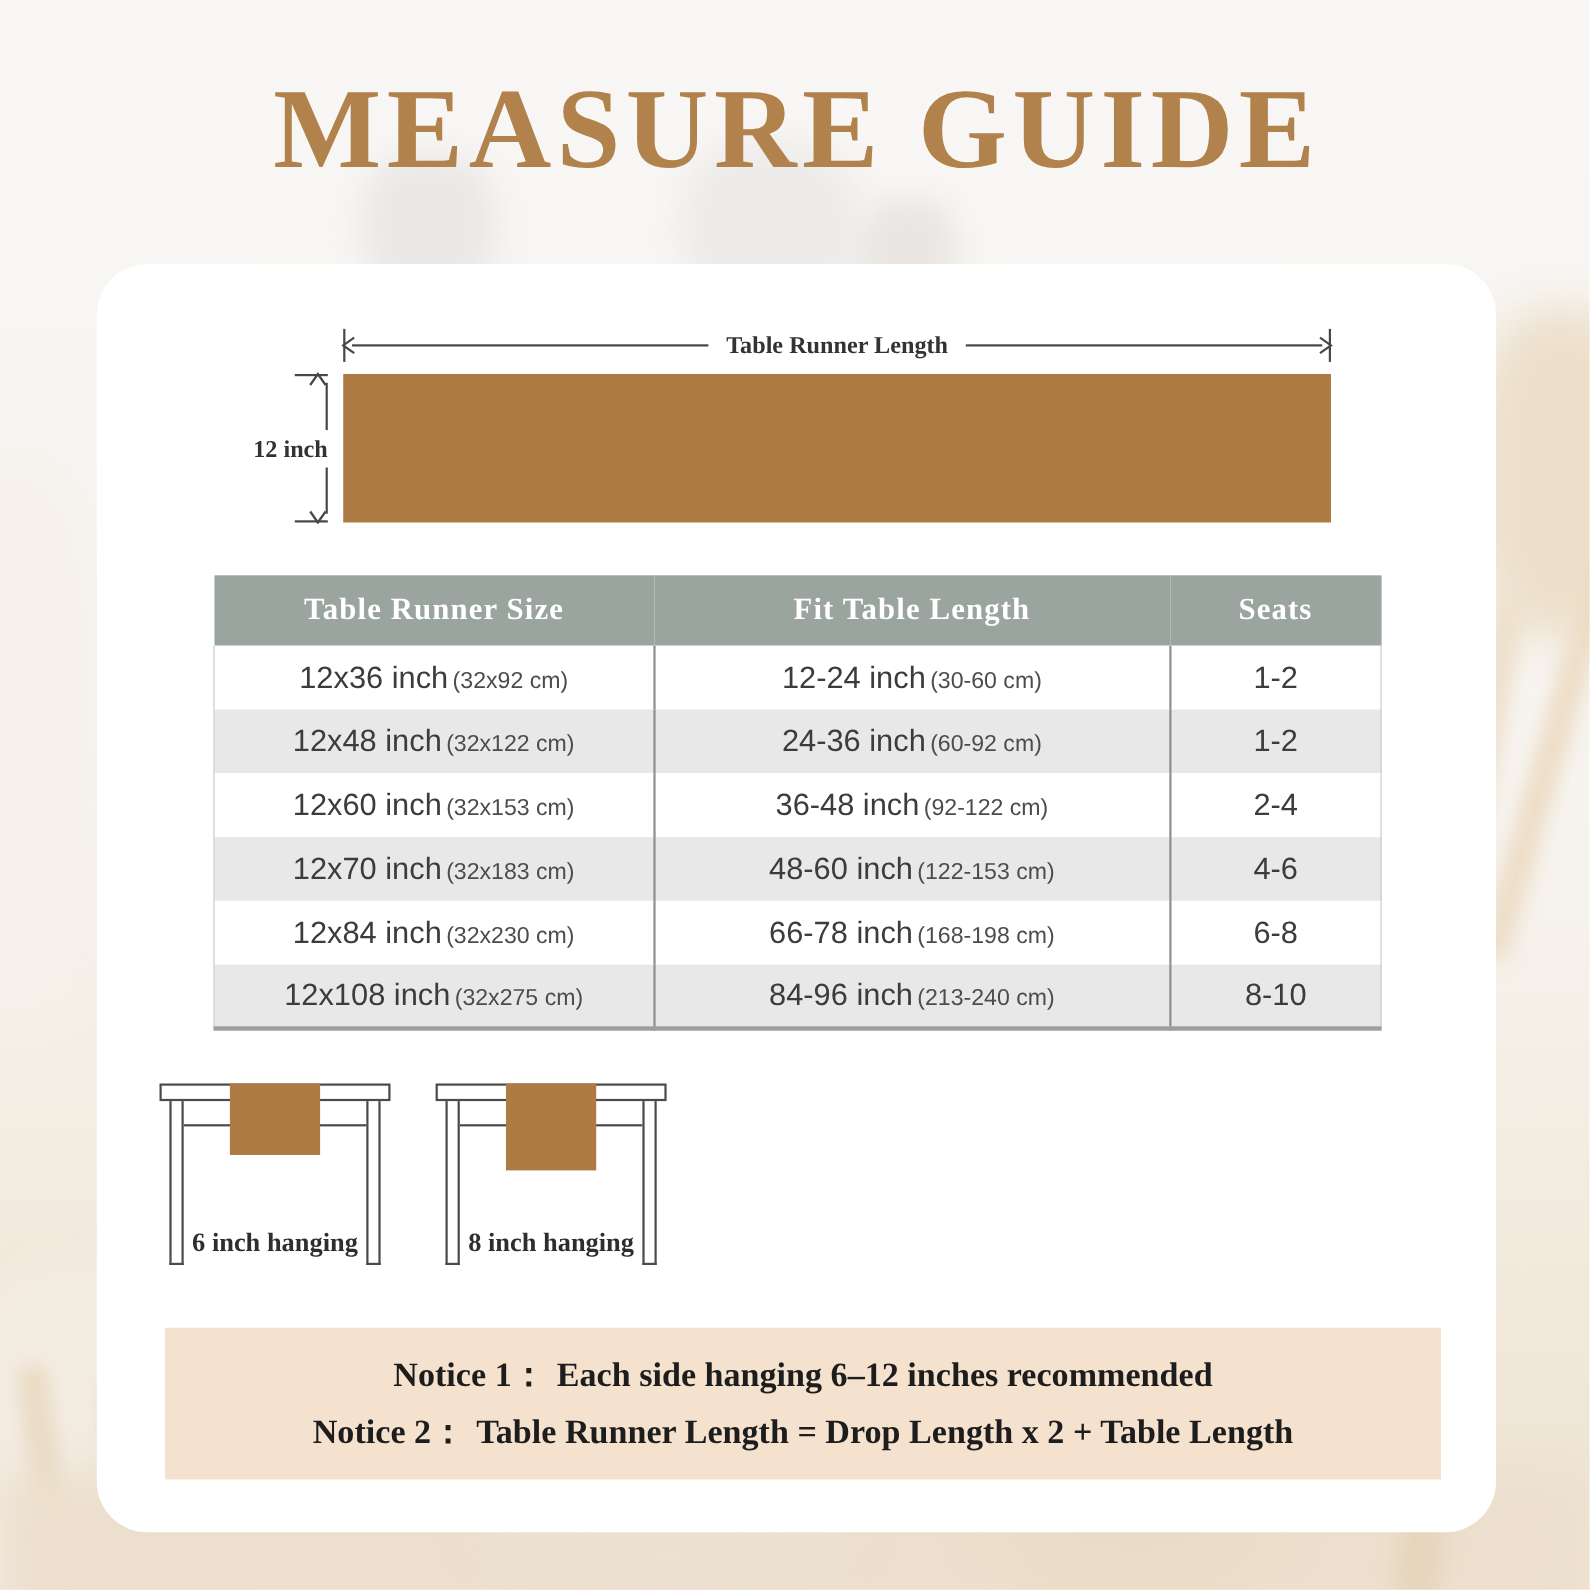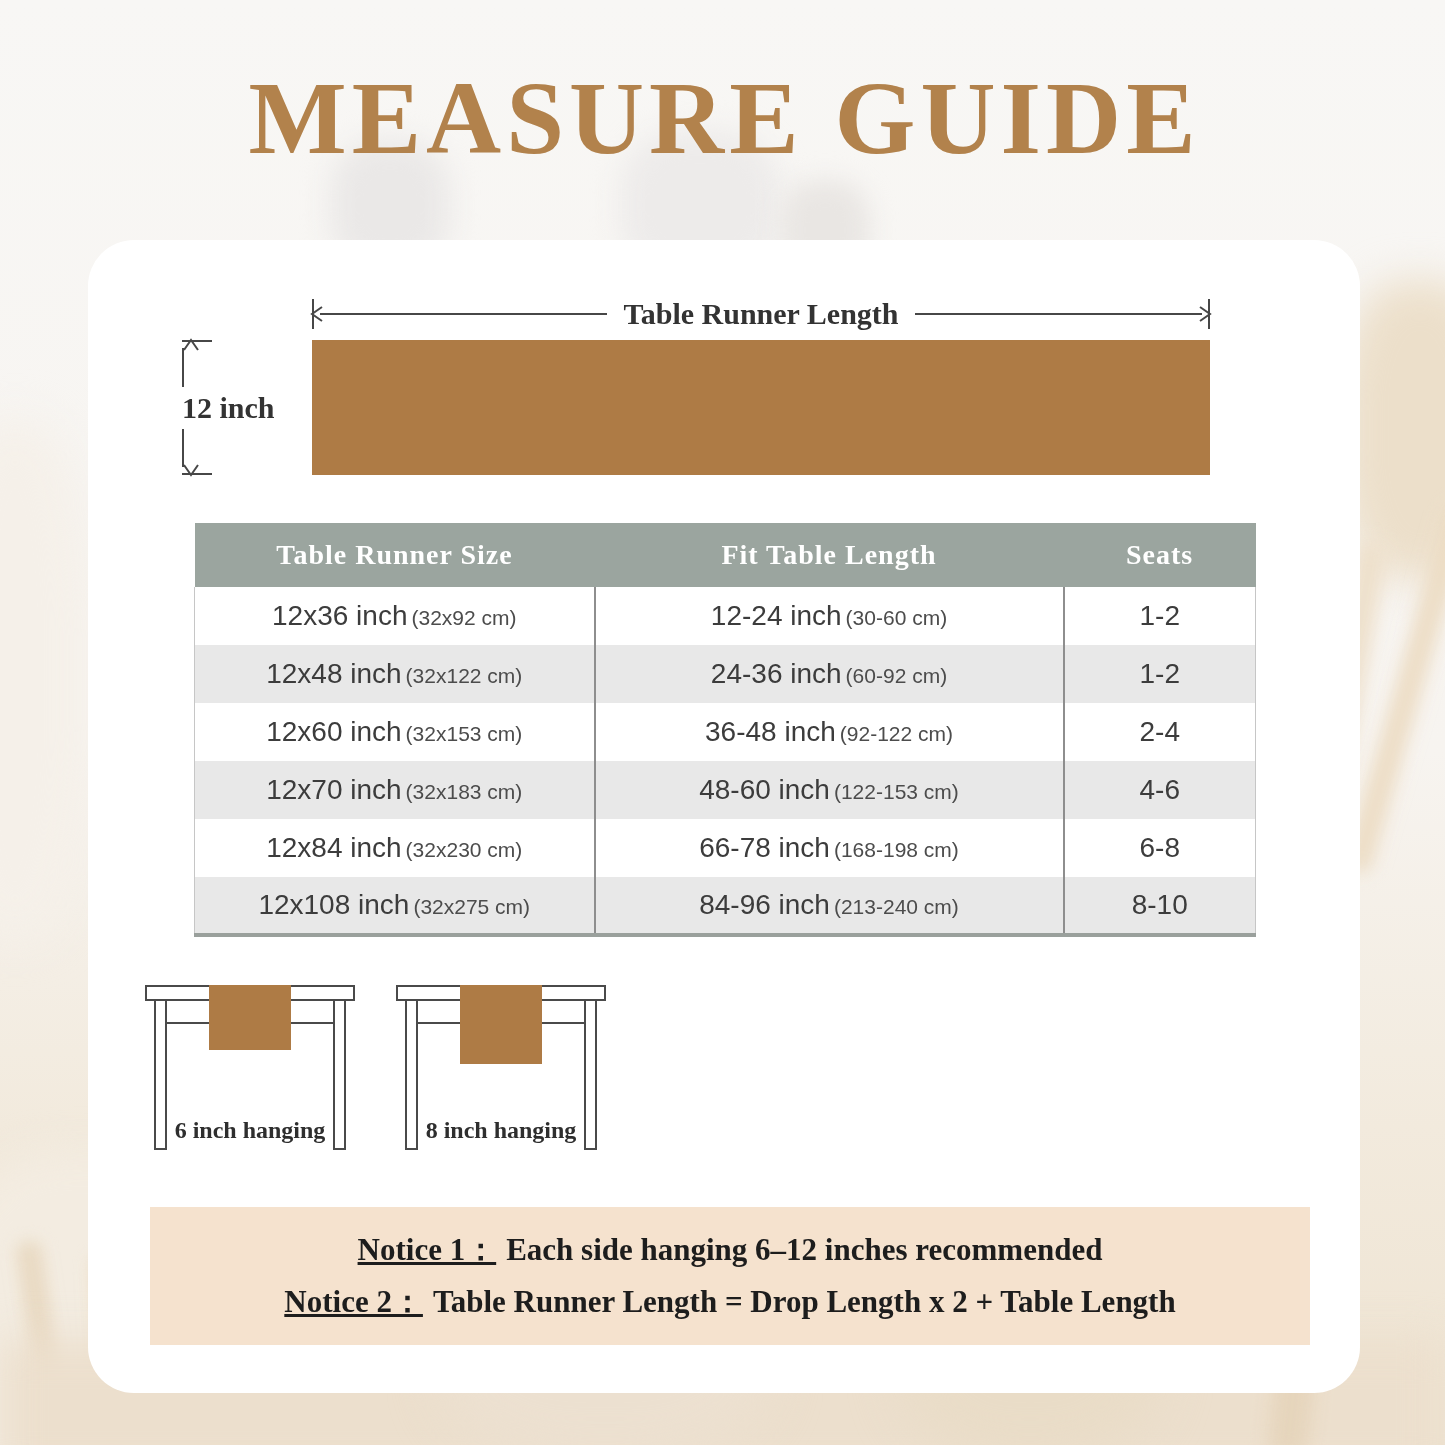--- a/index.html
+++ b/index.html
@@ -56,28 +56,28 @@
     position:absolute;left:224px;top:58px;width:898px;height:32px;
     display:flex;align-items:center;
   }
   .tick-v{width:2px;height:30px;background:var(--line-color);flex:0 0 auto;}
   .tick-h{width:30px;height:2px;background:var(--line-color);flex:0 0 auto;}
   .seg{flex:1 1 auto;height:0;border-top:2px solid var(--line-color);}
   .chev{flex:0 0 auto;}
   .dim-h .chev{margin:0 -4px;}
   .dim-label{
     font-family:"Liberation Serif",serif;font-weight:bold;
-    font-size:30px;color:#333;white-space:nowrap;
+    font-size:22px;color:#333;white-space:nowrap;
     padding:0 16px;
   }
 
   
   .dim-v{
     position:absolute;left:94px;top:100px;width:116px;height:135px;
-    display:flex;flex-direction:column;align-items:flex-start;
+    display:flex;flex-direction:column;align-items:flex-end;
   }
   .vseg{flex:1 1 auto;width:0;border-left:2px solid var(--line-color);}
   .dim-v .chev{margin:-4px 0;}
   .dim-v .dim-label{padding:4px 0;}
 
   
   .runner-bar{
     position:absolute;left:224px;top:100px;width:898px;height:135px;
     background:var(--runner-brown);
   }
@@ -128,21 +128,21 @@
   
   .notice{
     position:absolute;left:62px;top:967px;width:1160px;height:138px;
     background:var(--notice-bg);
     display:flex;flex-direction:column;justify-content:center;align-items:center;gap:10px;
   }
   .notice p{
     font-family:"Liberation Serif",serif;font-weight:bold;
     font-size:31px;color:#1d1d1d;white-space:nowrap;
   }
-  .nlabel{margin-right:10px;text-decoration:underline;}
+  .nlabel{margin-right:10px;}
 </style>
 </head>
 <body>
 
 <div class="bg">
   <div class="blob b-can1"></div>
   <div class="blob b-can2"></div>
   <div class="blob b-can3"></div>
   <div class="blob b-right-top"></div>
   <div class="blob b-slat1"></div>

